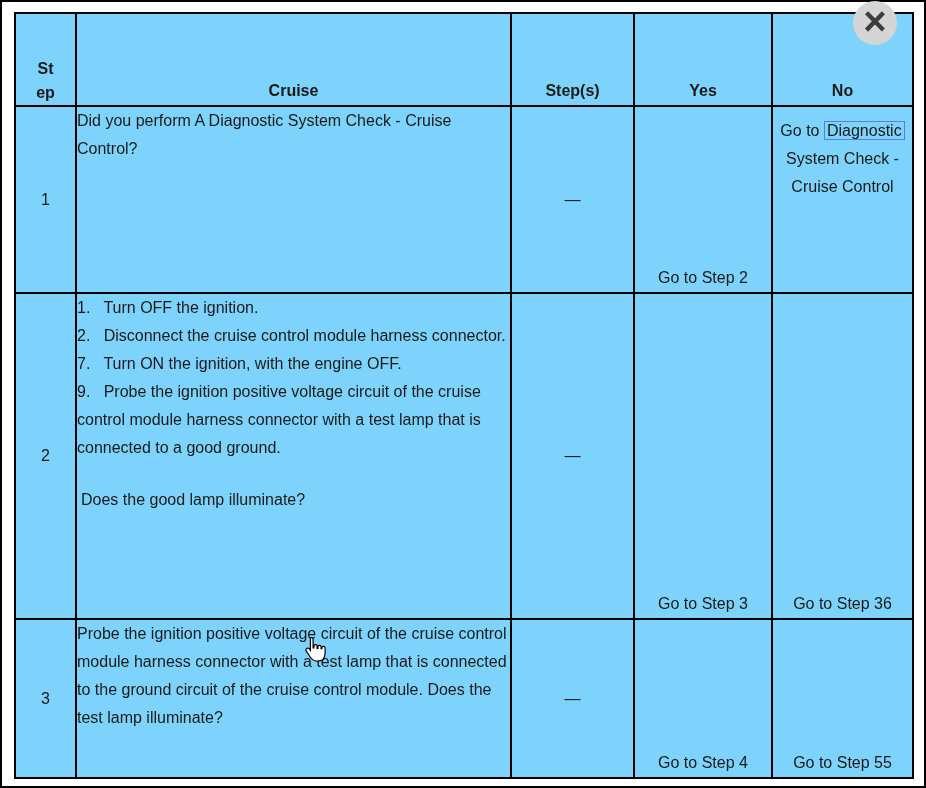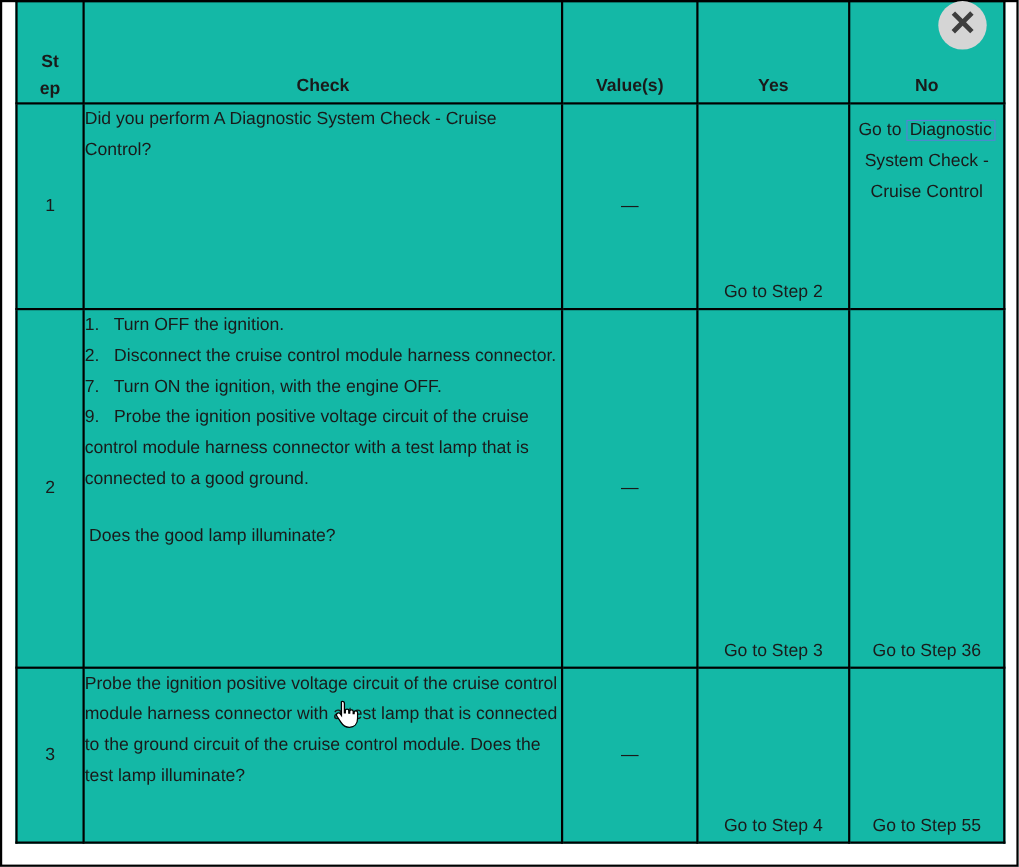--- a/index.html
+++ b/index.html
@@ -18,27 +18,27 @@
   .frame {
     position: absolute;
     inset: 0;
     border: 2px solid #000;
     pointer-events: none;
     z-index: 5;
   }
   table.diag {
     position: absolute;
     left: 14px;
-    top: 0;
+    top: 12px;
     width: 898px;
     border-collapse: collapse;
     table-layout: fixed;
     font-size: 16px;
     line-height: 28px;
-    background: #14b8a6;
+    background: #7dd3fc;
     padding-left: 8px;
   }
   table.diag th, table.diag td {
     border: 2px solid #000;
     padding: 0;
     box-sizing: border-box;
   }
   thead tr { height: 93px; }
   tr.r1 { height: 187px; }
   tr.r2 { height: 326px; }
@@ -125,22 +125,22 @@
     <col style="width:61px">
     <col style="width:435px">
     <col style="width:123px">
     <col style="width:138px">
     <col style="width:141px">
   </colgroup>
   <thead>
     <tr>
       <th class="step-h">St
 ep</th>
-      <th>Check</th>
-      <th>Value(s)</th>
+      <th>Cruise</th>
+      <th>Step(s)</th>
       <th>Yes</th>
       <th>No</th>
     </tr>
   </thead>
   <tbody>
     <tr class="r1">
       <td class="step">1</td>
       <td class="action">
         <p>Did you perform A Diagnostic System Check - Cruise Control?</p>
       </td>

